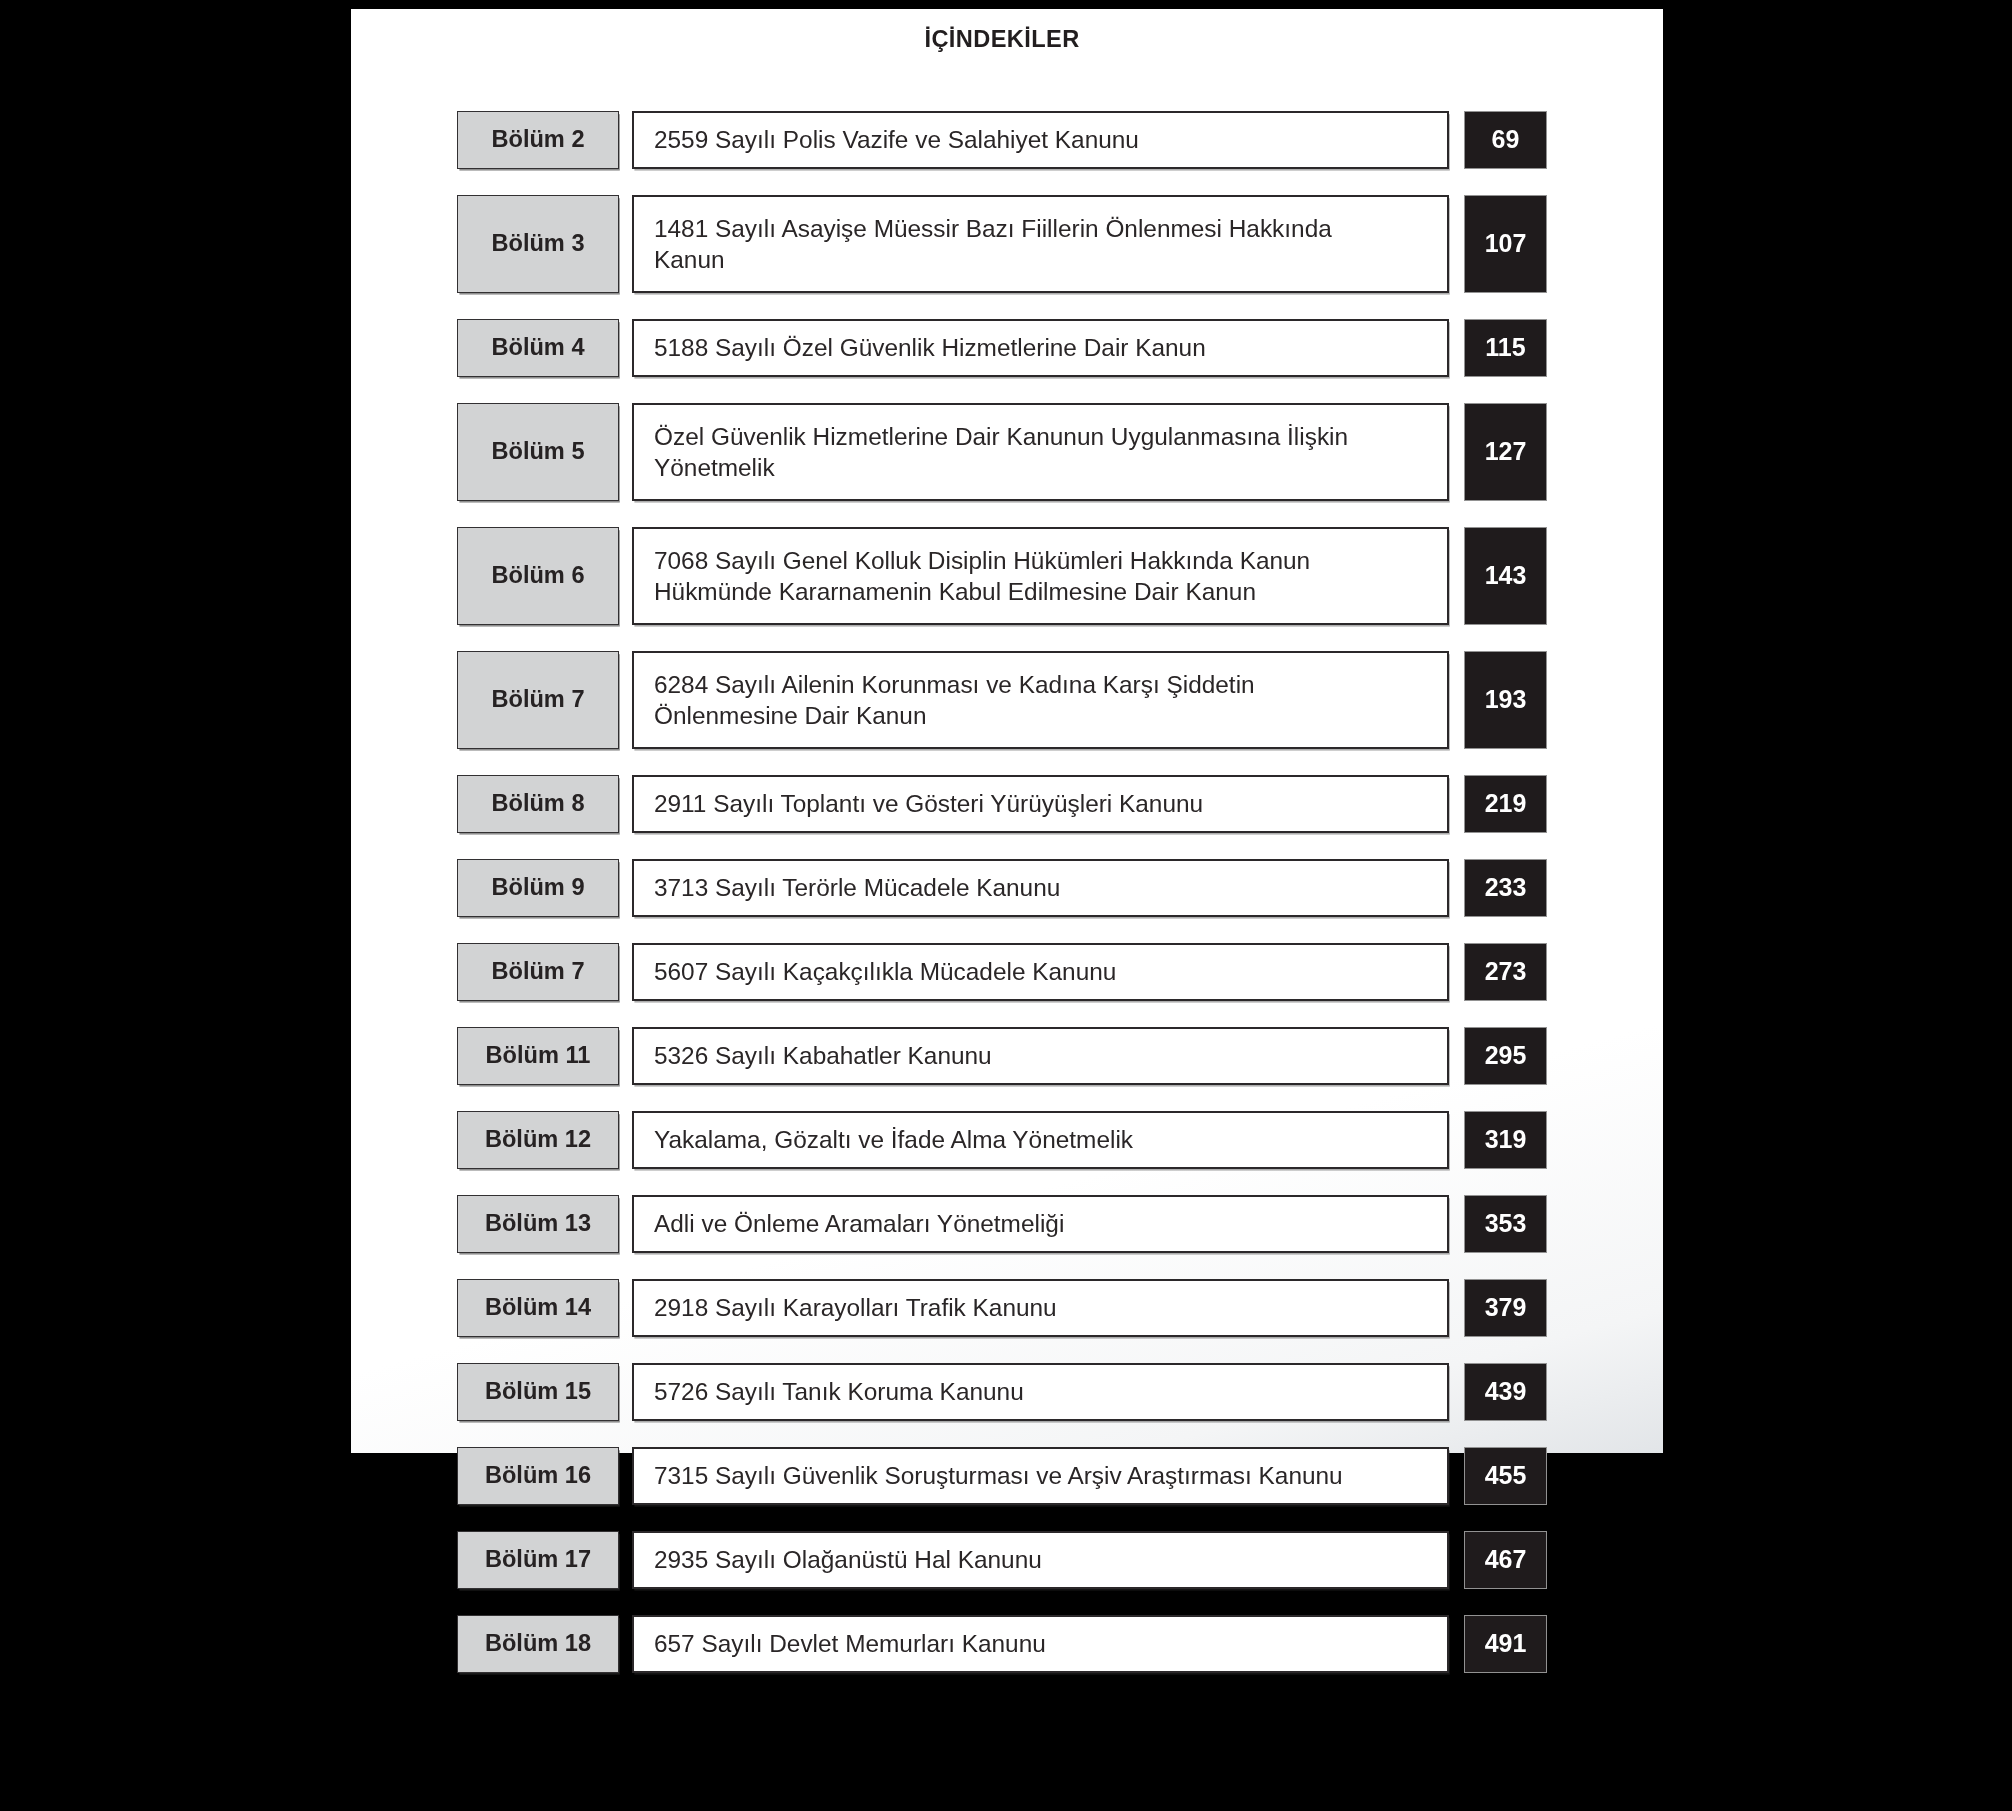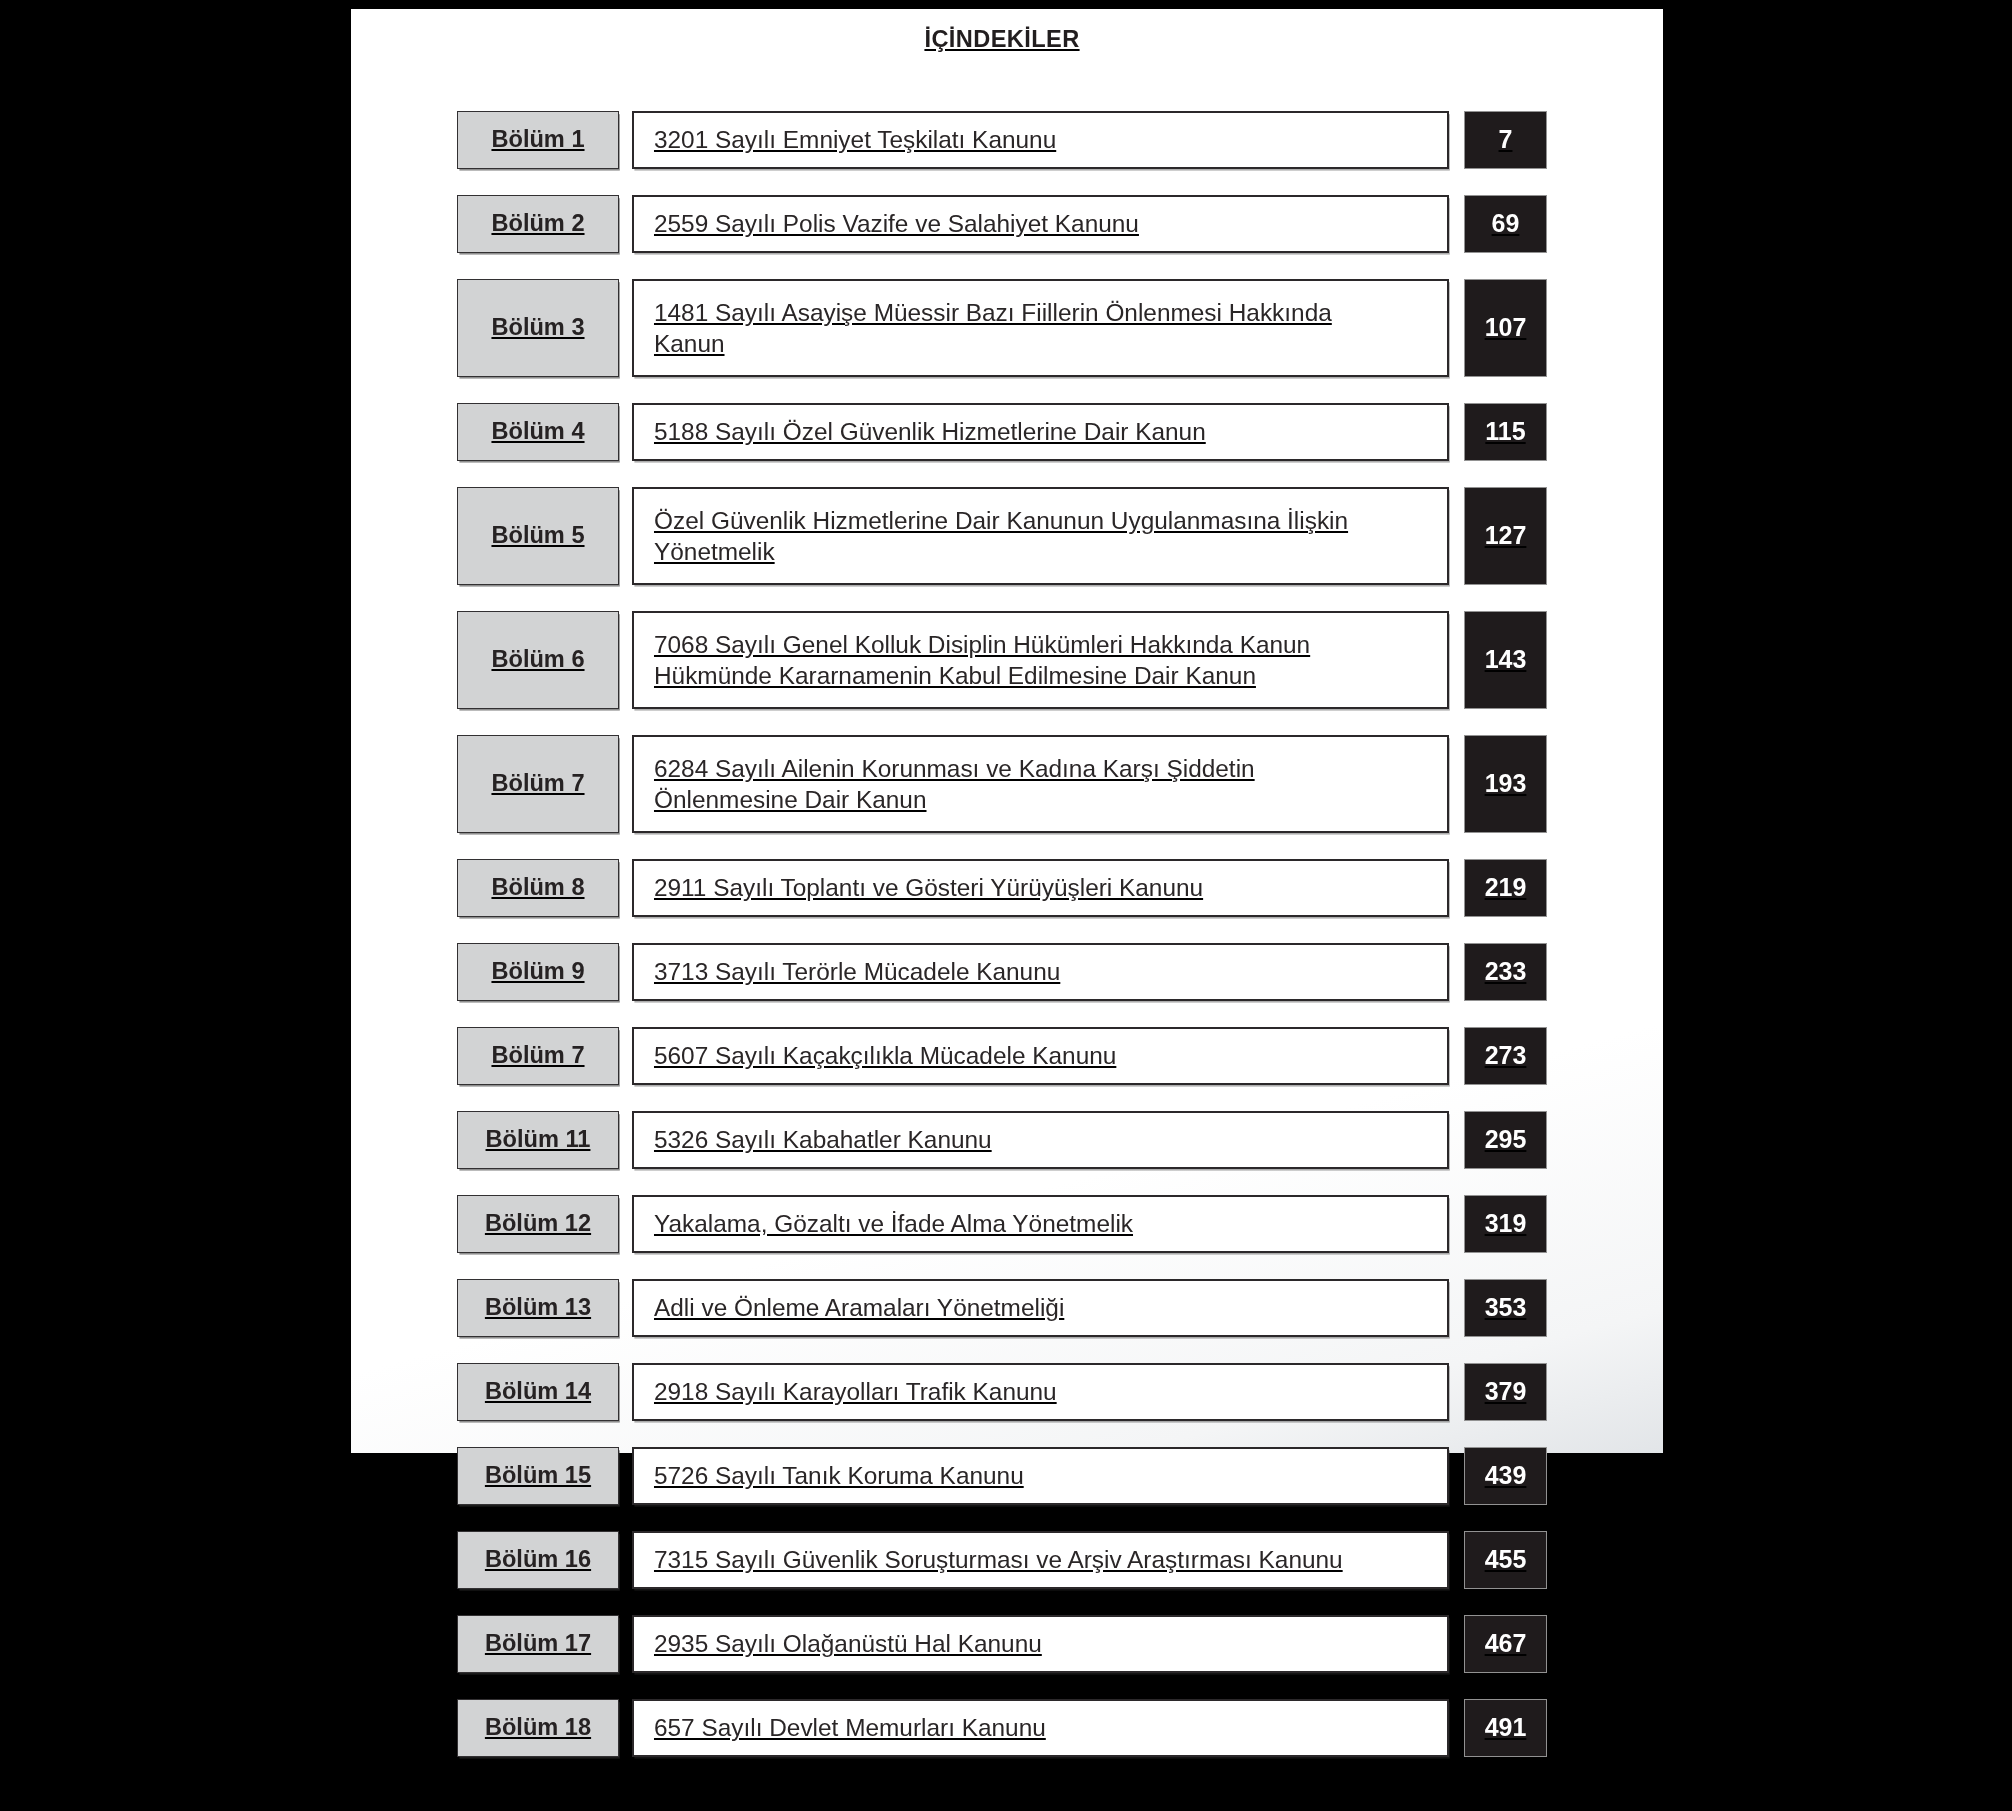--- a/index.html
+++ b/index.html
@@ -19,21 +19,20 @@
   }
   .page {
     position: absolute;
     left: 351px;
     top: 9.4px;
     width: 1312px;
     height: 1444px;
     background: linear-gradient(165deg, #ffffff 0%, #ffffff 76%, #f4f5f6 92%, #e2e5e8 100%);
     box-sizing: border-box;
     padding: 19px 116px 8px 106px;
-    text-decoration: underline;
   }
   .page-title {
     text-align: center;
     font-size: 23.6px;
     font-weight: bold;
     color: #221e1f;
     letter-spacing: 0.4px;
     line-height: 23.6px;
     margin: 0;
   }
@@ -102,31 +101,20 @@
     color: #ffffff;
   }
 </style>
 </head>
 <body>
 
 <div class="canvas">
   <div class="page">
     <h1 class="page-title">İÇİNDEKİLER</h1>
     <div class="toc-list">
-  <div class="toc-row">
-    <div class="label-box">
-      <span>Bölüm 1</span>
-    </div>
-    <div class="title-box">
-      <span>3201 Sayılı Emniyet Teşkilatı Kanunu</span>
-    </div>
-    <div class="num-box">
-      <span>7</span>
-    </div>
-  </div>
 
   <div class="toc-row">
     <div class="label-box">
       <span>Bölüm 2</span>
     </div>
     <div class="title-box">
       <span>2559 Sayılı Polis Vazife ve Salahiyet Kanunu</span>
     </div>
     <div class="num-box">
       <span>69</span>

